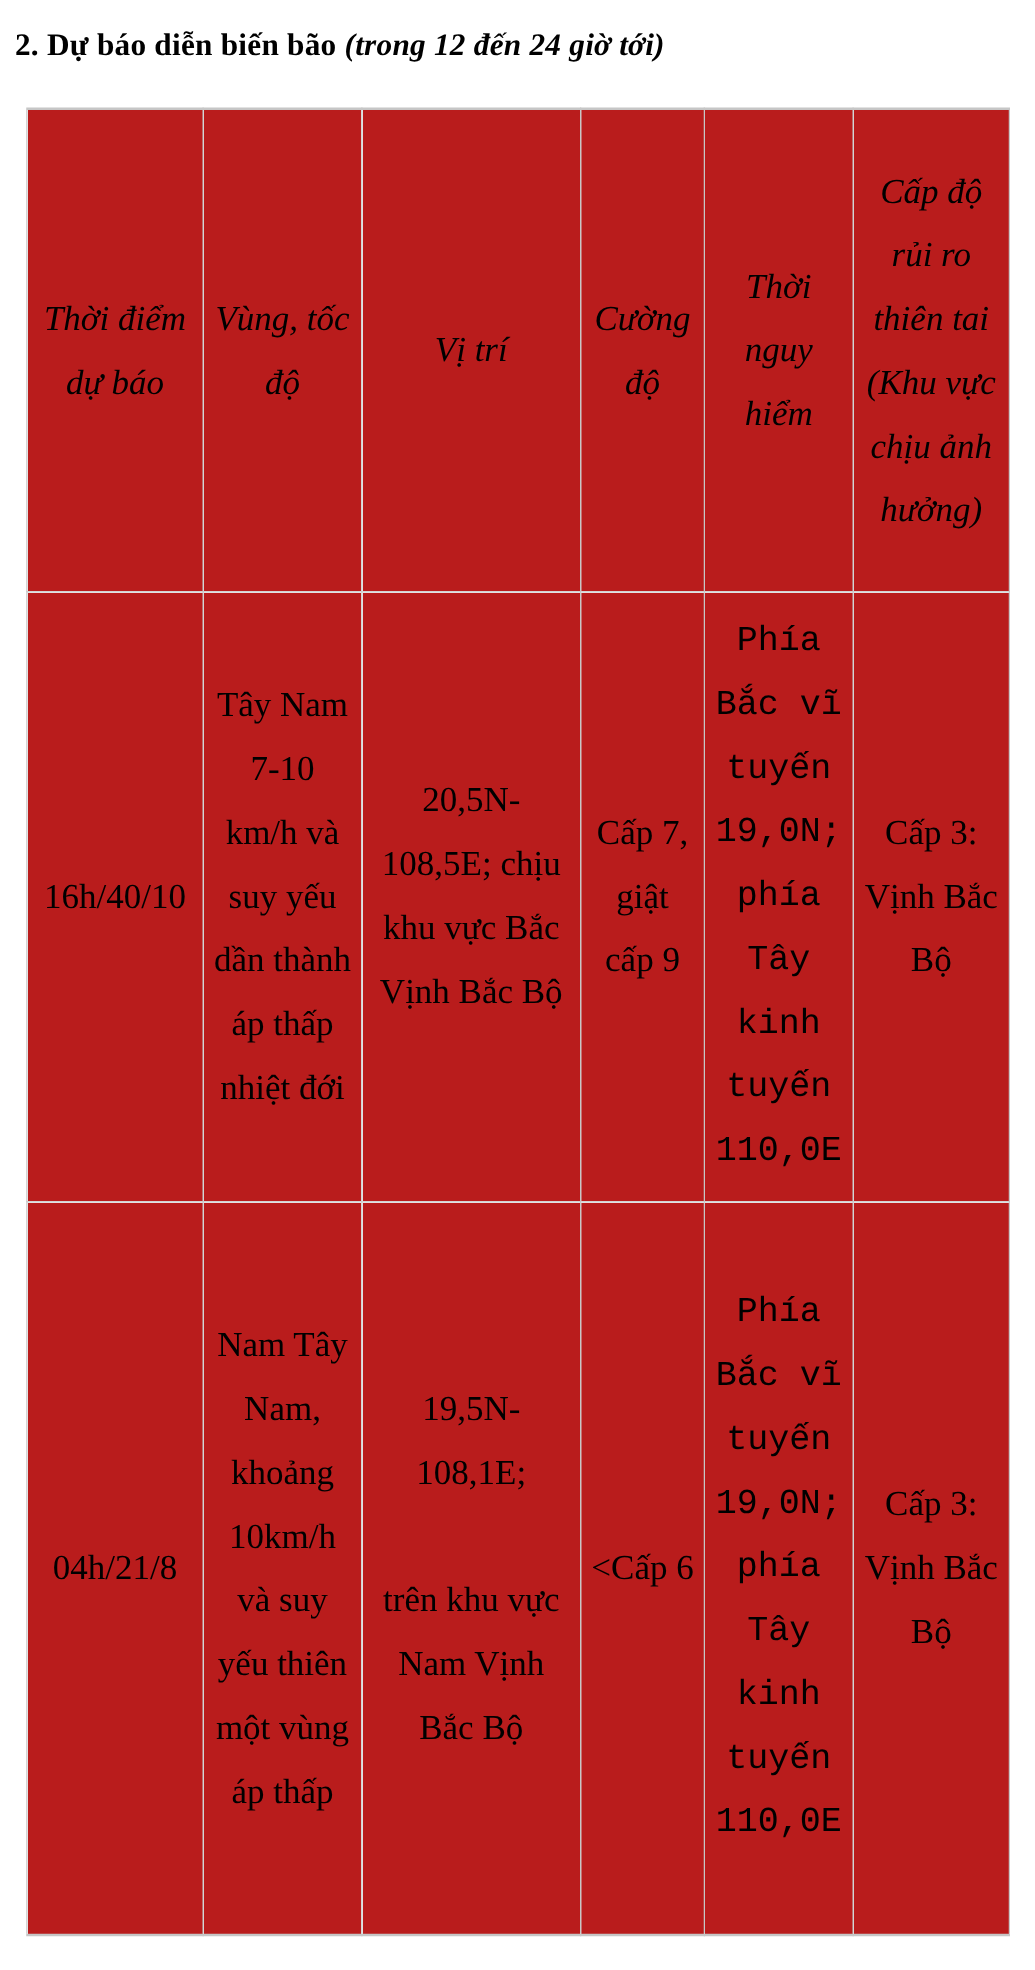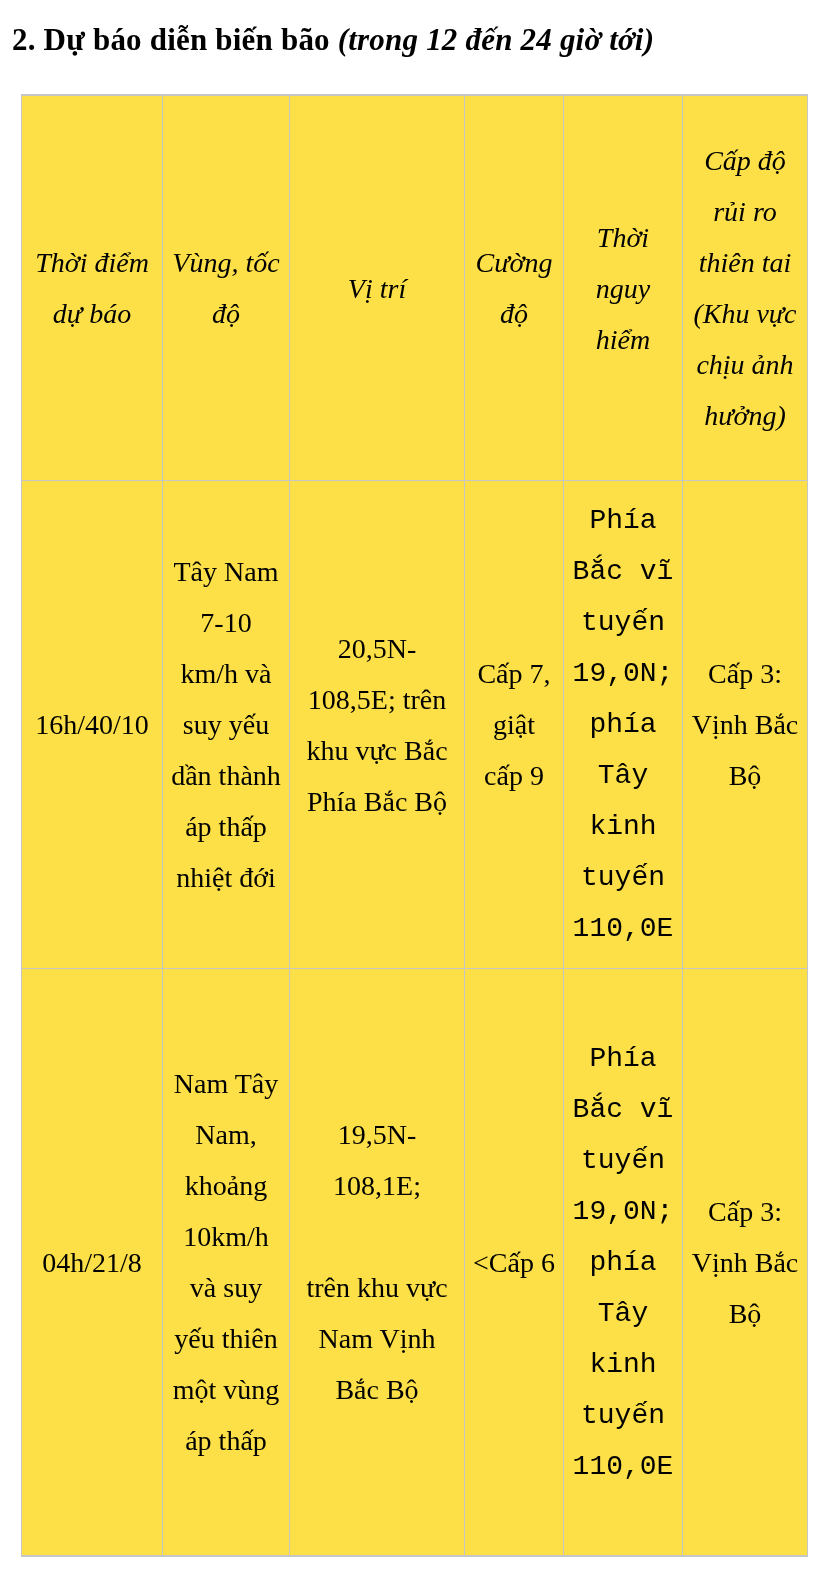--- a/index.html
+++ b/index.html
@@ -12,41 +12,41 @@
     height: 1576px;
     font-family: "Liberation Serif", "DejaVu Serif", serif;
     color: #000000;
     overflow: hidden;
   }
   .doc {
     position: relative;
   }
   .page-title {
     margin: 21px 0 0 12px;
-    font-size: 31px;
+    font-size: 25px;
     line-height: 1.25;
     font-weight: bold;
     font-style: normal;
     letter-spacing: 0.2px;
   }
   .page-title .note {
     font-style: italic;
   }
   table.forecast {
     border-collapse: collapse;
     table-layout: fixed;
     width: 786px;
     margin: 34px 0 0 21px;
     border-top: 2px solid #c6c6c6;
     border-bottom: 2px solid #c6c6c6;
   }
   table.forecast th,
   table.forecast td {
     border: 1px solid #c6c6c6;
-    background: #fde047;
+    background: #b91c1c;
     text-align: center;
     vertical-align: middle;
     font-size: 28px;
     line-height: 51px;
     font-weight: normal;
     padding: 4px 6px;
     white-space: pre-line;
     overflow: hidden;
   }
   table.forecast th {
@@ -80,21 +80,21 @@
         <th>Vị trí</th>
         <th>Cường độ</th>
         <th>Thời nguy hiểm</th>
         <th>Cấp độ rủi ro thiên tai (Khu vực chịu ảnh hưởng)</th>
       </tr>
     </thead>
     <tbody>
       <tr class="data-row-1">
         <td>16h/40/10</td>
         <td>Tây Nam 7-10 km/h và suy yếu dần thành áp thấp nhiệt đới</td>
-        <td>20,5N-108,5E; trên khu vực Bắc Phía Bắc Bộ</td>
+        <td>20,5N-108,5E; chịu khu vực Bắc Vịnh Bắc Bộ</td>
         <td>Cấp 7, giật cấp 9</td>
         <td class="col-danger">Phía Bắc vĩ tuyến 19,0N; phía Tây kinh tuyến 110,0E</td>
         <td>Cấp 3: Vịnh Bắc Bộ</td>
       </tr>
       <tr class="data-row-2">
         <td>04h/21/8</td>
         <td>Nam Tây Nam, khoảng 10km/h và suy yếu thiên một vùng áp thấp</td>
         <td>19,5N-108,1E;
 
 trên khu vực Nam Vịnh Bắc Bộ</td>

